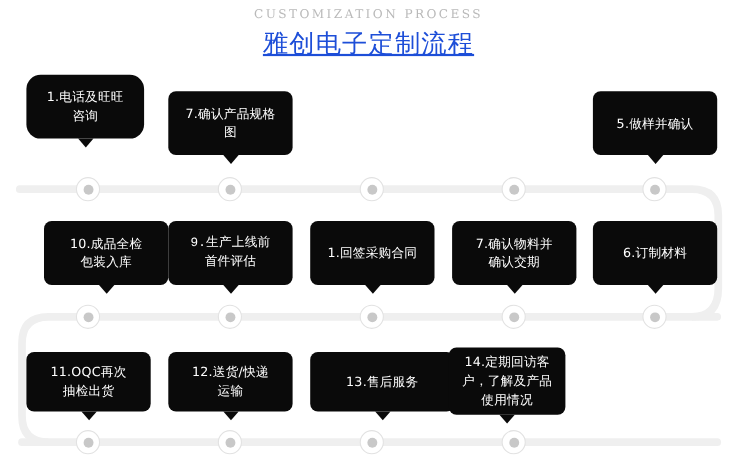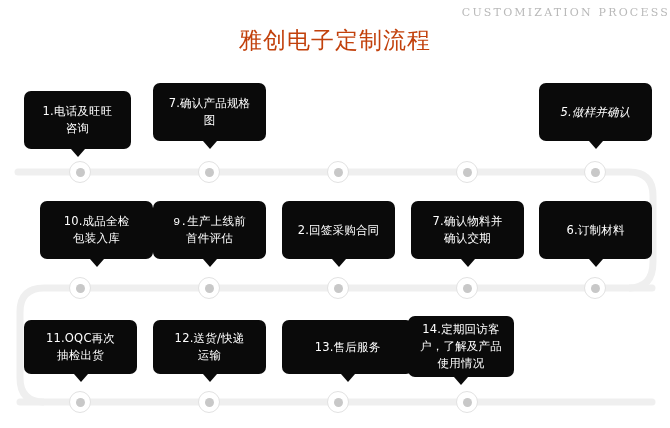--- a/index.html
+++ b/index.html
@@ -10,25 +10,25 @@
     overflow:hidden;
     position:relative;
   }
   .stage{position:absolute;left:0;top:0;width:670px;height:428px;}
 
   
   .hdr{position:absolute;left:0;top:0;width:670px;text-align:center;}
   .hdr-sub{
     font-family:"DejaVu Serif","Liberation Serif",serif;
     font-size:11px;letter-spacing:2.2px;color:#b9b9b9;
-    margin-top:6px;line-height:13px;text-align:right;
+    margin-top:6px;line-height:13px;
   }
   .hdr-title{
-    font-size:23px;color:#c2410c;letter-spacing:1px;
-    margin-top:6px;line-height:30px;font-weight:400;
+    font-size:23px;color:#1d4ed8;letter-spacing:1px;
+    margin-top:6px;line-height:30px;font-weight:400;text-decoration:underline;
   }
 
   
   .track{position:absolute;left:0;top:0;width:670px;height:428px;}
 
   
   .node{
     position:absolute;width:22px;height:22px;border-radius:50%;
     background:#ffffff;border:1.5px solid #e2e2e2;
     box-sizing:border-box;
@@ -67,48 +67,48 @@
 
   <svg class="track" viewBox="0 0 670 428" xmlns="http://www.w3.org/2000/svg">
 
     <path d="M 18 172 L 629 172 Q 653 172 653 196 L 653 262 Q 653 288 629 288 L 631 288" fill="none" stroke="#efefef" stroke-width="7" stroke-linecap="round"></path>
 
     <path d="M 652 288 L 44 288 Q 20 288 20 312 L 20 378 Q 20 402 44 402 L 42 402" fill="none" stroke="#efefef" stroke-width="7" stroke-linecap="round"></path>
 
     <path d="M 20 402 L 652 402" fill="none" stroke="#efefef" stroke-width="7" stroke-linecap="round"></path>
   </svg>
 
-  <div class="card" style="left:24px;top:91px;width:107px;height:58px;">
+  <div class="card" style="left:24px;top:68px;width:107px;height:58px;border-radius:13px;">
     <span class="card-txt">1.电话及旺旺
 咨询</span>
   </div>
   <div class="card" style="left:153px;top:83px;width:113px;height:58px;">
     <span class="card-txt">7.确认产品规格
 图</span>
   </div>
-  <div class="card" style="left:539px;top:83px;width:113px;height:58px;font-style:italic;">
+  <div class="card" style="left:539px;top:83px;width:113px;height:58px;">
     <span class="card-txt">5.做样并确认</span>
   </div>
 
   <div class="node" style="left:69px;top:161px;"></div>
   <div class="node" style="left:198px;top:161px;"></div>
   <div class="node" style="left:327px;top:161px;"></div>
   <div class="node" style="left:456px;top:161px;"></div>
   <div class="node" style="left:584px;top:161px;"></div>
 
   <div class="card" style="left:40px;top:201px;width:113px;height:58px;">
     <span class="card-txt">10.成品全检
 包装入库</span>
   </div>
   <div class="card" style="left:153px;top:201px;width:113px;height:58px;font-family:Liberation Mono, monospace;">
     <span class="card-txt">9.生产上线前
 首件评估</span>
   </div>
   <div class="card" style="left:282px;top:201px;width:113px;height:58px;">
-    <span class="card-txt">2.回签采购合同</span>
+    <span class="card-txt">1.回签采购合同</span>
   </div>
   <div class="card" style="left:411px;top:201px;width:113px;height:58px;">
     <span class="card-txt">7.确认物料并
 确认交期</span>
   </div>
   <div class="card" style="left:539px;top:201px;width:113px;height:58px;">
     <span class="card-txt">6.订制材料</span>
   </div>
 
   <div class="node" style="left:69px;top:277px;"></div>

